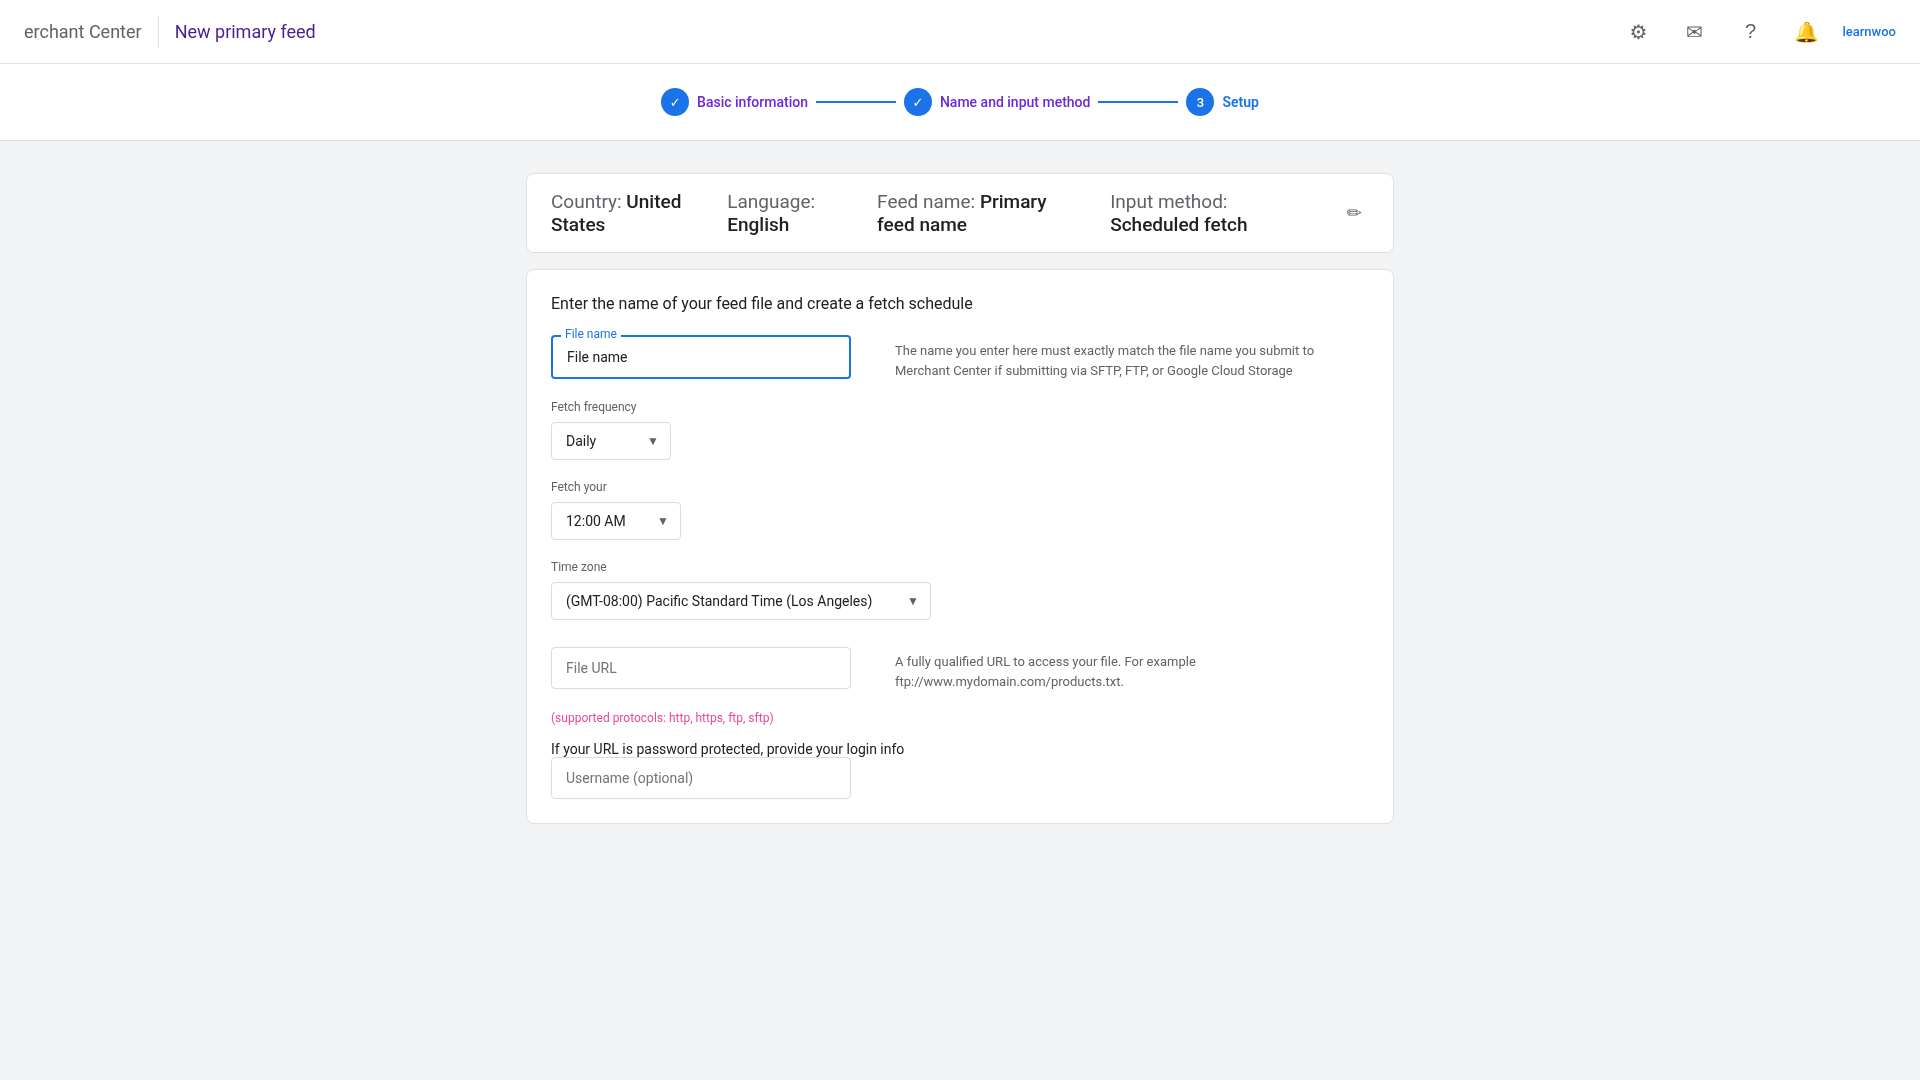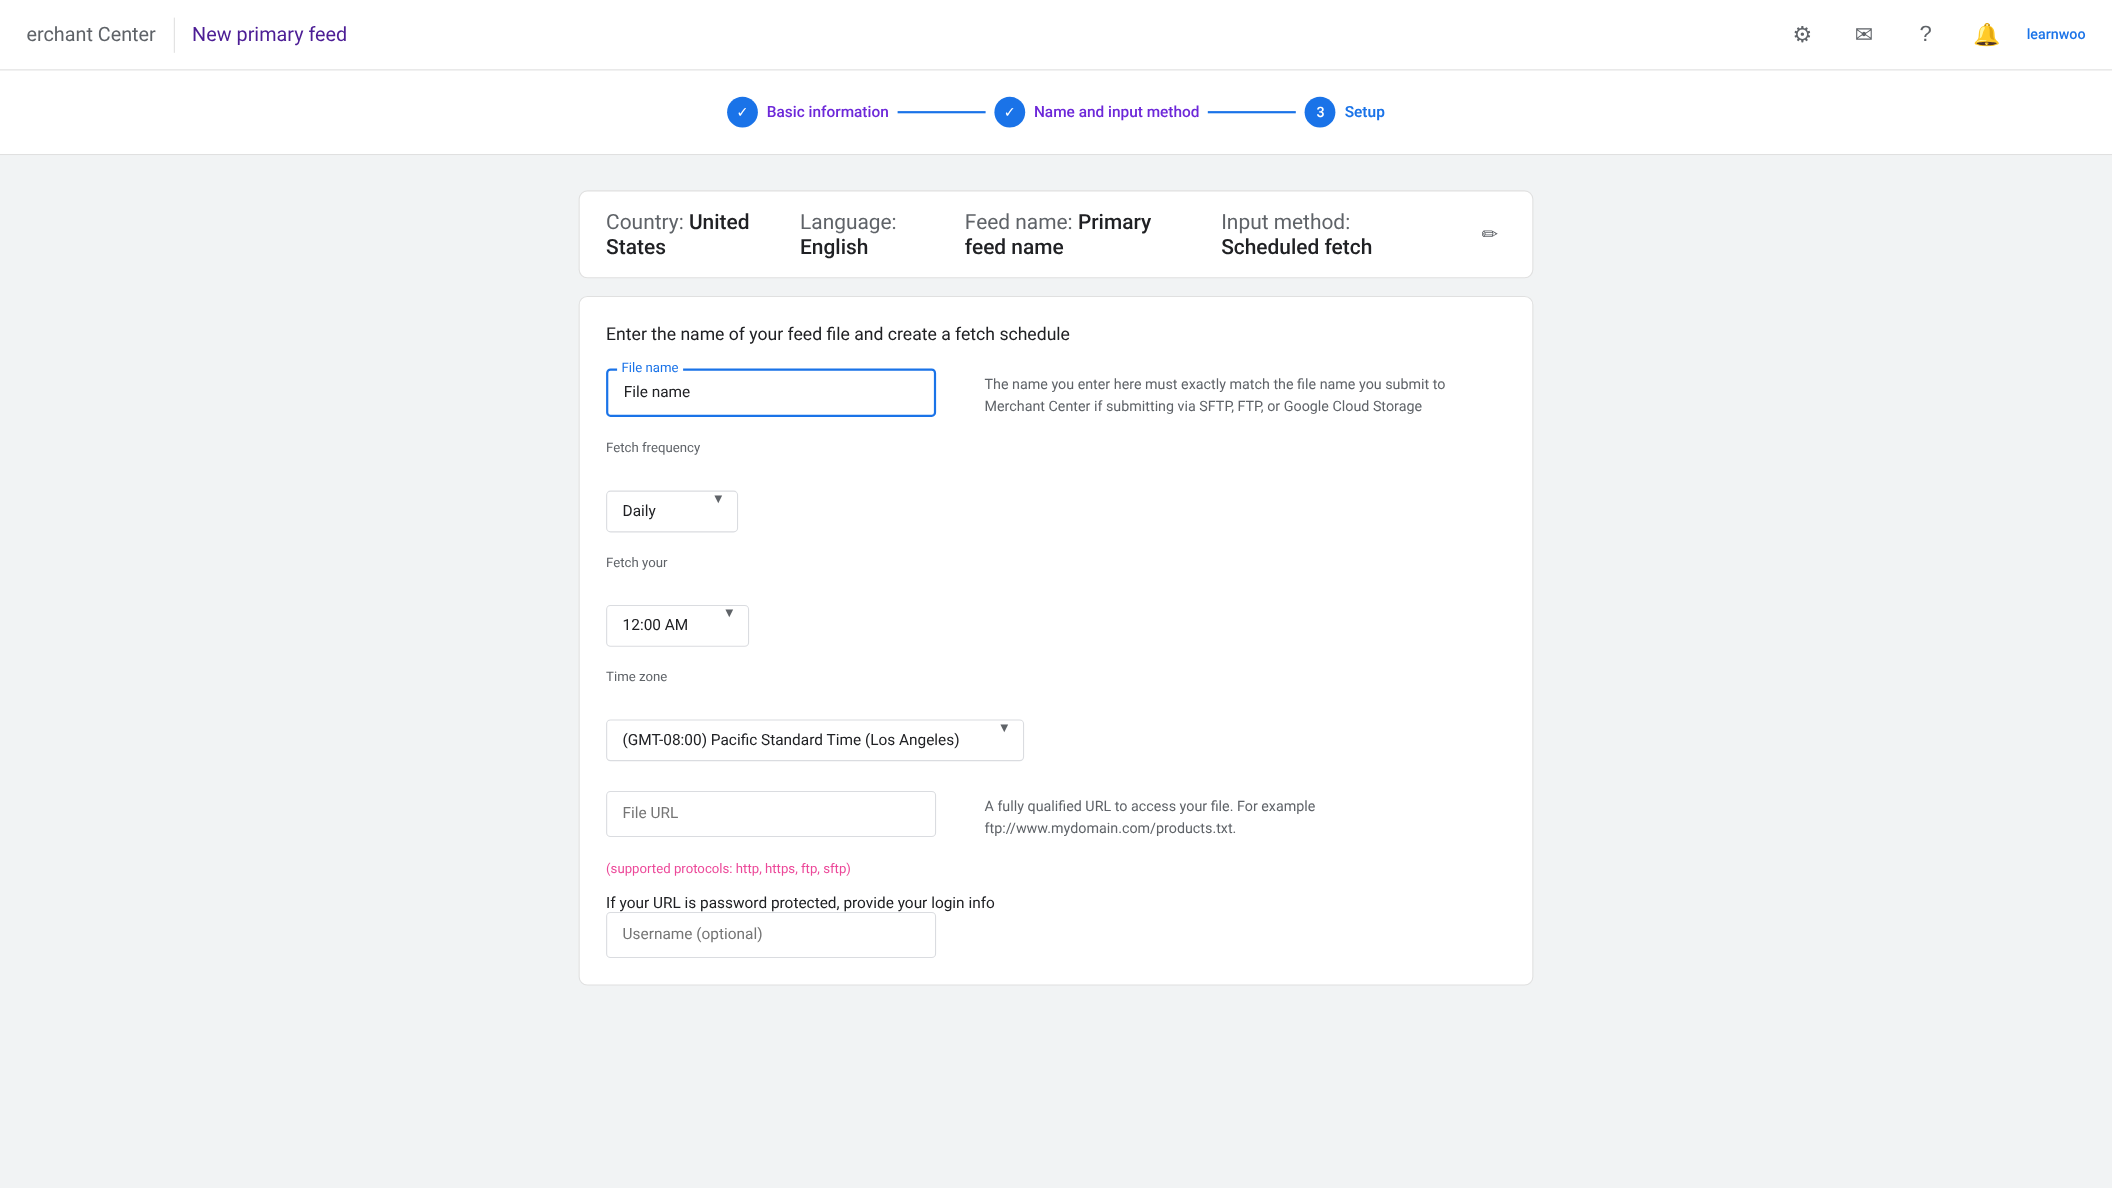--- a/index.html
+++ b/index.html
@@ -227,21 +227,20 @@
       appearance: none;
       border: 1px solid #dadce0;
       border-radius: 4px;
       padding: 10px 40px 10px 14px;
       font-size: 14px;
       color: #202124;
       background: #fff;
       cursor: pointer;
       font-family: inherit;
       outline: none;
-      margin-top: 24px;
     }
     .select-arrow {
       position: absolute;
       right: 12px;
       top: 50%;
       transform: translateY(-50%);
       pointer-events: none;
       color: #5f6368;
       font-size: 12px;
     }

